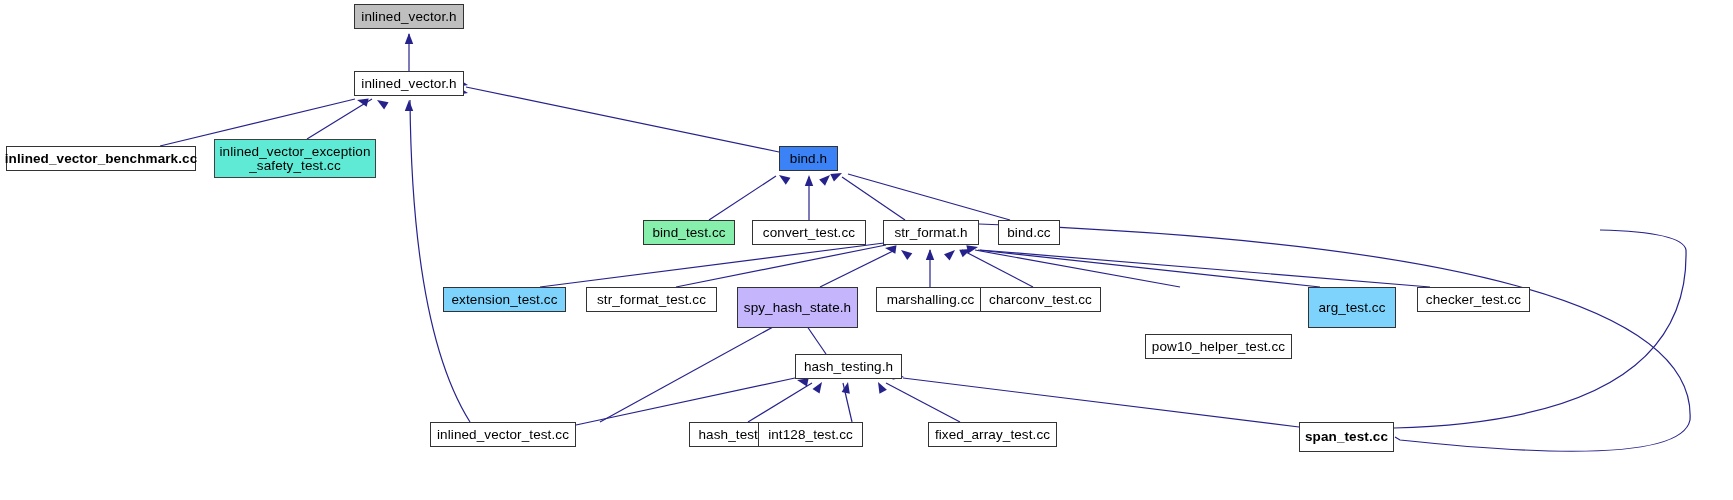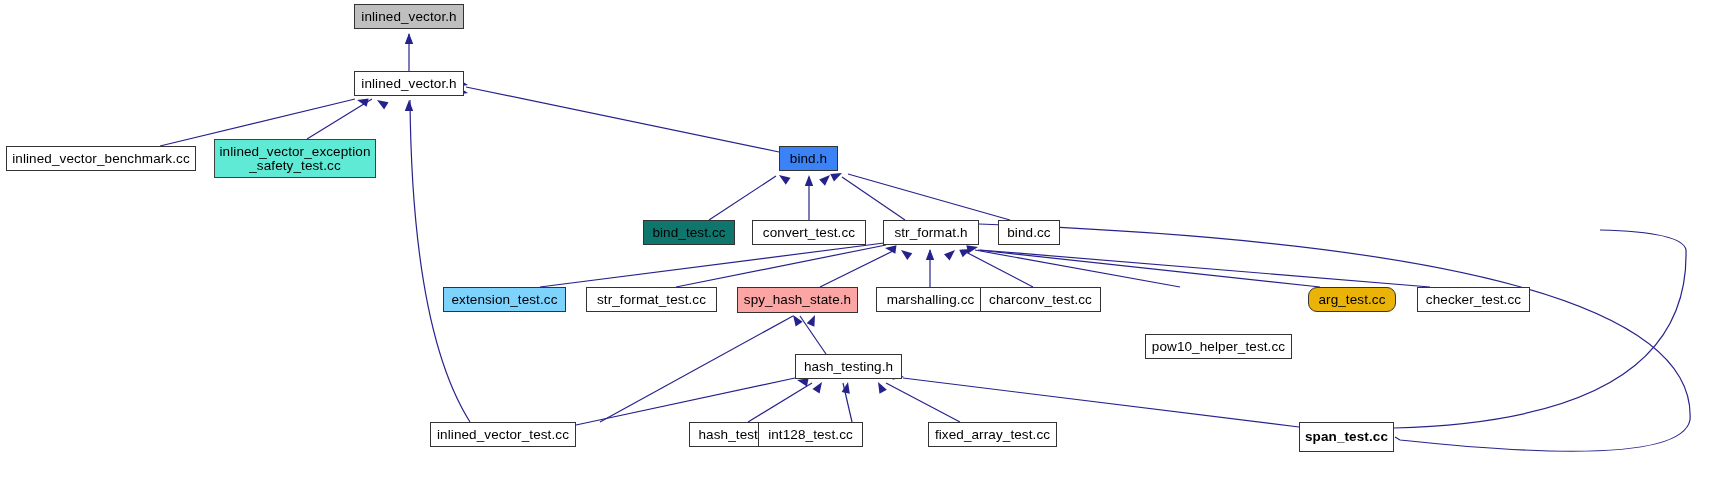--- a/index.html
+++ b/index.html
@@ -105,35 +105,35 @@
         <polygon points="0,0 -11,-4.2 -11,4.2" fill="#26228c" transform="translate(797,380) rotate(-168)"></polygon>
         <polygon points="0,0 -11,-4.2 -11,4.2" fill="#26228c" transform="translate(822,382) rotate(-57)"></polygon>
         <polygon points="0,0 -11,-4.2 -11,4.2" fill="#26228c" transform="translate(848,382) rotate(-78)"></polygon>
         <polygon points="0,0 -11,-4.2 -11,4.2" fill="#26228c" transform="translate(878,382) rotate(-118)"></polygon>
         <polygon points="0,0 -11,-4.2 -11,4.2" fill="#26228c" transform="translate(904,377) rotate(7)"></polygon>
       </g>
   </svg>
   <div id="node-layer">
       <div class="node root thick" title="inlined_vector.h" style="left: 354px; top: 4px; width: 110px; height: 25px; background: rgb(191, 191, 191); color: rgb(0, 0, 0);">inlined_vector.h</div>
       <div class="node thick" title="inlined_vector.h" style="left: 354px; top: 71px; width: 110px; height: 25px; background: rgb(255, 255, 255); color: rgb(0, 0, 0);">inlined_vector.h</div>
-      <div class="node thick" title="inlined_vector_benchmark.cc" style="left: 6px; top: 146px; width: 190px; height: 25px; background: rgb(255, 255, 255); color: rgb(0, 0, 0);">inlined_vector_benchmark.cc</div>
+      <div class="node thick" title="inlined_vector_benchmark.cc" style="left: 6px; top: 146px; width: 190px; height: 25px; background: rgb(255, 255, 255); color: rgb(0, 0, 0); font-weight: bold;">inlined_vector_benchmark.cc</div>
       <div class="node" title="inlined_vector_exception_safety_test.cc" style="left: 214px; top: 139px; width: 162px; height: 39px; background: #5eead4; color: rgb(0, 0, 0);">inlined_vector_exception
 _safety_test.cc</div>
       <div class="node thick" title="bind.h" style="left: 779px; top: 146px; width: 59px; height: 25px; background: #3b82f6; color: rgb(0, 0, 0);">bind.h</div>
-      <div class="node thick" title="bind_test.cc" style="left: 643px; top: 220px; width: 92px; height: 25px; background: #0f766e; color: rgb(0, 0, 0);">bind_test.cc</div>
+      <div class="node thick" title="bind_test.cc" style="left: 643px; top: 220px; width: 92px; height: 25px; background: #86efac; color: rgb(0, 0, 0);">bind_test.cc</div>
       <div class="node thick" title="convert_test.cc" style="left: 752px; top: 220px; width: 114px; height: 25px; background: rgb(255, 255, 255); color: rgb(0, 0, 0);">convert_test.cc</div>
       <div class="node thick" title="str_format.h" style="left: 883px; top: 220px; width: 96px; height: 25px; background: rgb(255, 255, 255); color: rgb(0, 0, 0);">str_format.h</div>
       <div class="node thick" title="bind.cc" style="left: 998px; top: 220px; width: 62px; height: 25px; background: rgb(255, 255, 255); color: rgb(0, 0, 0);">bind.cc</div>
       <div class="node thick" title="extension_test.cc" style="left: 443px; top: 287px; width: 123px; height: 25px; background: #7dd3fc; color: rgb(0, 0, 0);">extension_test.cc</div>
       <div class="node thick" title="str_format_test.cc" style="left: 586px; top: 287px; width: 131px; height: 25px; background: rgb(255, 255, 255); color: rgb(0, 0, 0);">str_format_test.cc</div>
-      <div class="node thick" title="spy_hash_state.h" style="left: 737px; top: 287px; width: 121px; height: 26px; background: #fca5a5; color: rgb(0, 0, 0);">spy_hash_state.h</div>
+      <div class="node thick" title="spy_hash_state.h" style="left: 737px; top: 287px; width: 121px; height: 41px; background: #c4b5fd; color: rgb(0, 0, 0);">spy_hash_state.h</div>
       <div class="node thick" title="marshalling.cc" style="left: 876px; top: 287px; width: 109px; height: 25px; background: rgb(255, 255, 255); color: rgb(0, 0, 0);">marshalling.cc</div>
       <div class="node thick" title="charconv_test.cc" style="left: 980px; top: 287px; width: 121px; height: 25px; background: rgb(255, 255, 255); color: rgb(0, 0, 0);">charconv_test.cc</div>
       <div class="node thick" title="pow10_helper_test.cc" style="left: 1145px; top: 287px; width: 147px; height: 25px; background: rgb(255, 255, 255); color: rgb(0, 0, 0); margin-top: 47px;">pow10_helper_test.cc</div>
-      <div class="node thick" title="arg_test.cc" style="left: 1308px; top: 287px; width: 88px; height: 25px; background: #eab308; color: rgb(0, 0, 0); border-radius: 9px;">arg_test.cc</div>
+      <div class="node thick" title="arg_test.cc" style="left: 1308px; top: 287px; width: 88px; height: 41px; background: #7dd3fc; color: rgb(0, 0, 0);">arg_test.cc</div>
       <div class="node thick" title="checker_test.cc" style="left: 1417px; top: 287px; width: 113px; height: 25px; background: rgb(255, 255, 255); color: rgb(0, 0, 0);">checker_test.cc</div>
       <div class="node thick" title="hash_testing.h" style="left: 795px; top: 354px; width: 107px; height: 25px; background: rgb(255, 255, 255); color: rgb(0, 0, 0);">hash_testing.h</div>
       <div class="node thick" title="inlined_vector_test.cc" style="left: 430px; top: 422px; width: 146px; height: 25px; background: rgb(255, 255, 255); color: rgb(0, 0, 0);">inlined_vector_test.cc</div>
       <div class="node thick" title="hash_test.cc" style="left: 689px; top: 422px; width: 96px; height: 25px; background: rgb(255, 255, 255); color: rgb(0, 0, 0);">hash_test.cc</div>
       <div class="node thick" title="int128_test.cc" style="left: 758px; top: 422px; width: 105px; height: 25px; background: rgb(255, 255, 255); color: rgb(0, 0, 0);">int128_test.cc</div>
       <div class="node thick" title="fixed_array_test.cc" style="left: 928px; top: 422px; width: 129px; height: 25px; background: rgb(255, 255, 255); color: rgb(0, 0, 0);">fixed_array_test.cc</div>
       <div class="node thick" title="span_test.cc" style="left: 1299px; top: 422px; width: 95px; height: 30px; background: rgb(255, 255, 255); color: rgb(0, 0, 0); font-weight: bold;">span_test.cc</div>
     </div>
 </div>
 

